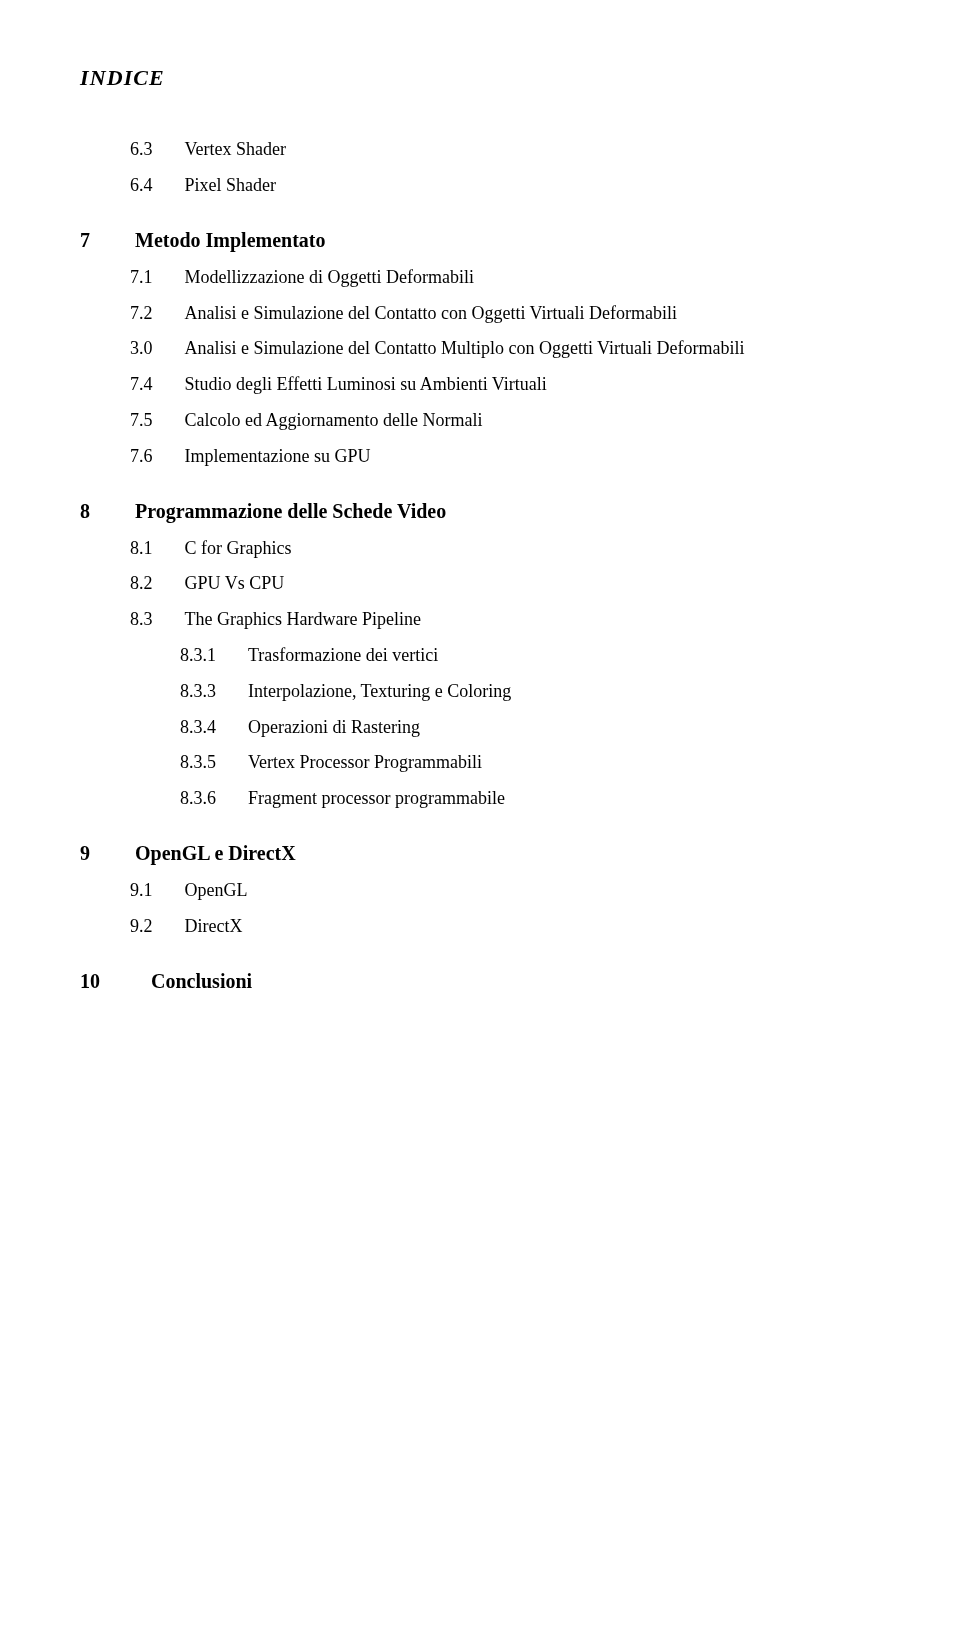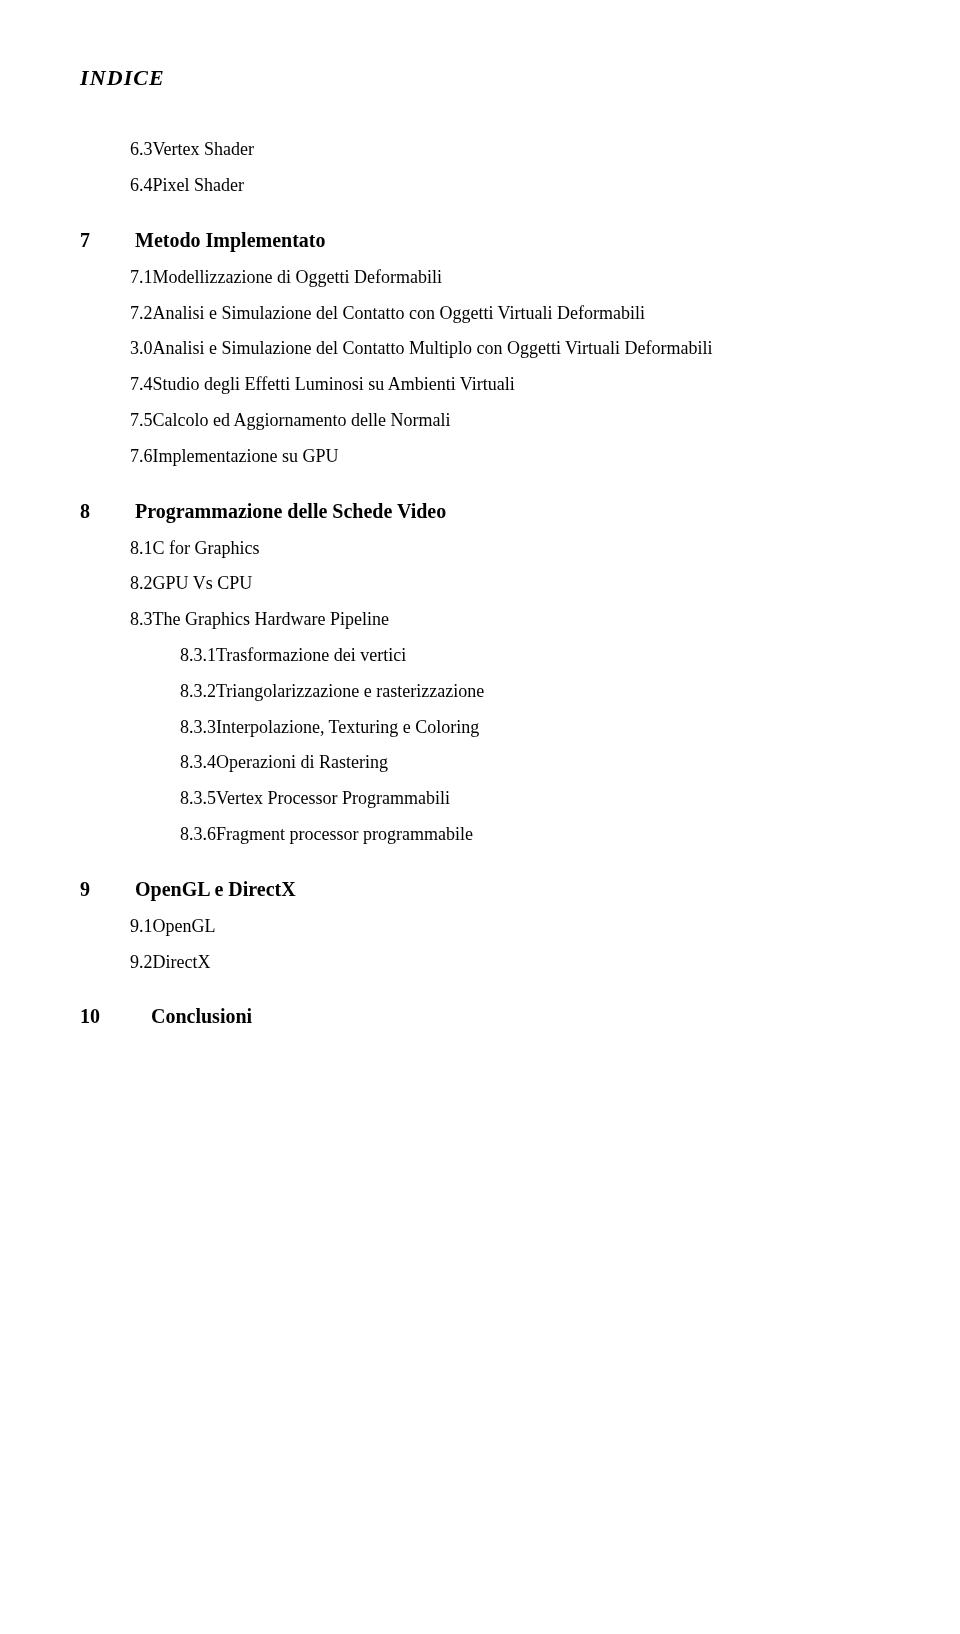--- a/index.html
+++ b/index.html
@@ -33,20 +33,21 @@
     }
 
     .num-bold {
       min-width: 55px;
       font-size: 20px;
       font-weight: bold;
     }
 
     .label {
       font-size: 18px;
+      padding-left: 32px;
     }
 
     .label-bold {
       font-size: 20px;
       font-weight: bold;
     }
 
     .indent1 {
       padding-left: 50px;
     }
@@ -132,24 +133,20 @@
   <div class="row">
     <span class="num indent1">8.3</span>
     <span class="label">The Graphics Hardware Pipeline</span>
   </div>
 
   <div class="row">
     <span class="num indent2">8.3.1</span>
     <span class="label">Trasformazione dei vertici</span>
   </div>
 
-  <div class="row">
-    <span class="num indent2">8.3.2</span>
-    <span class="label">Triangolarizzazione e rasterizzazione</span>
-  </div>
 
   <div class="row">
     <span class="num indent2">8.3.3</span>
     <span class="label">Interpolazione, Texturing e Coloring</span>
   </div>
 
   <div class="row">
     <span class="num indent2">8.3.4</span>
     <span class="label">Operazioni di Rastering</span>
   </div>

